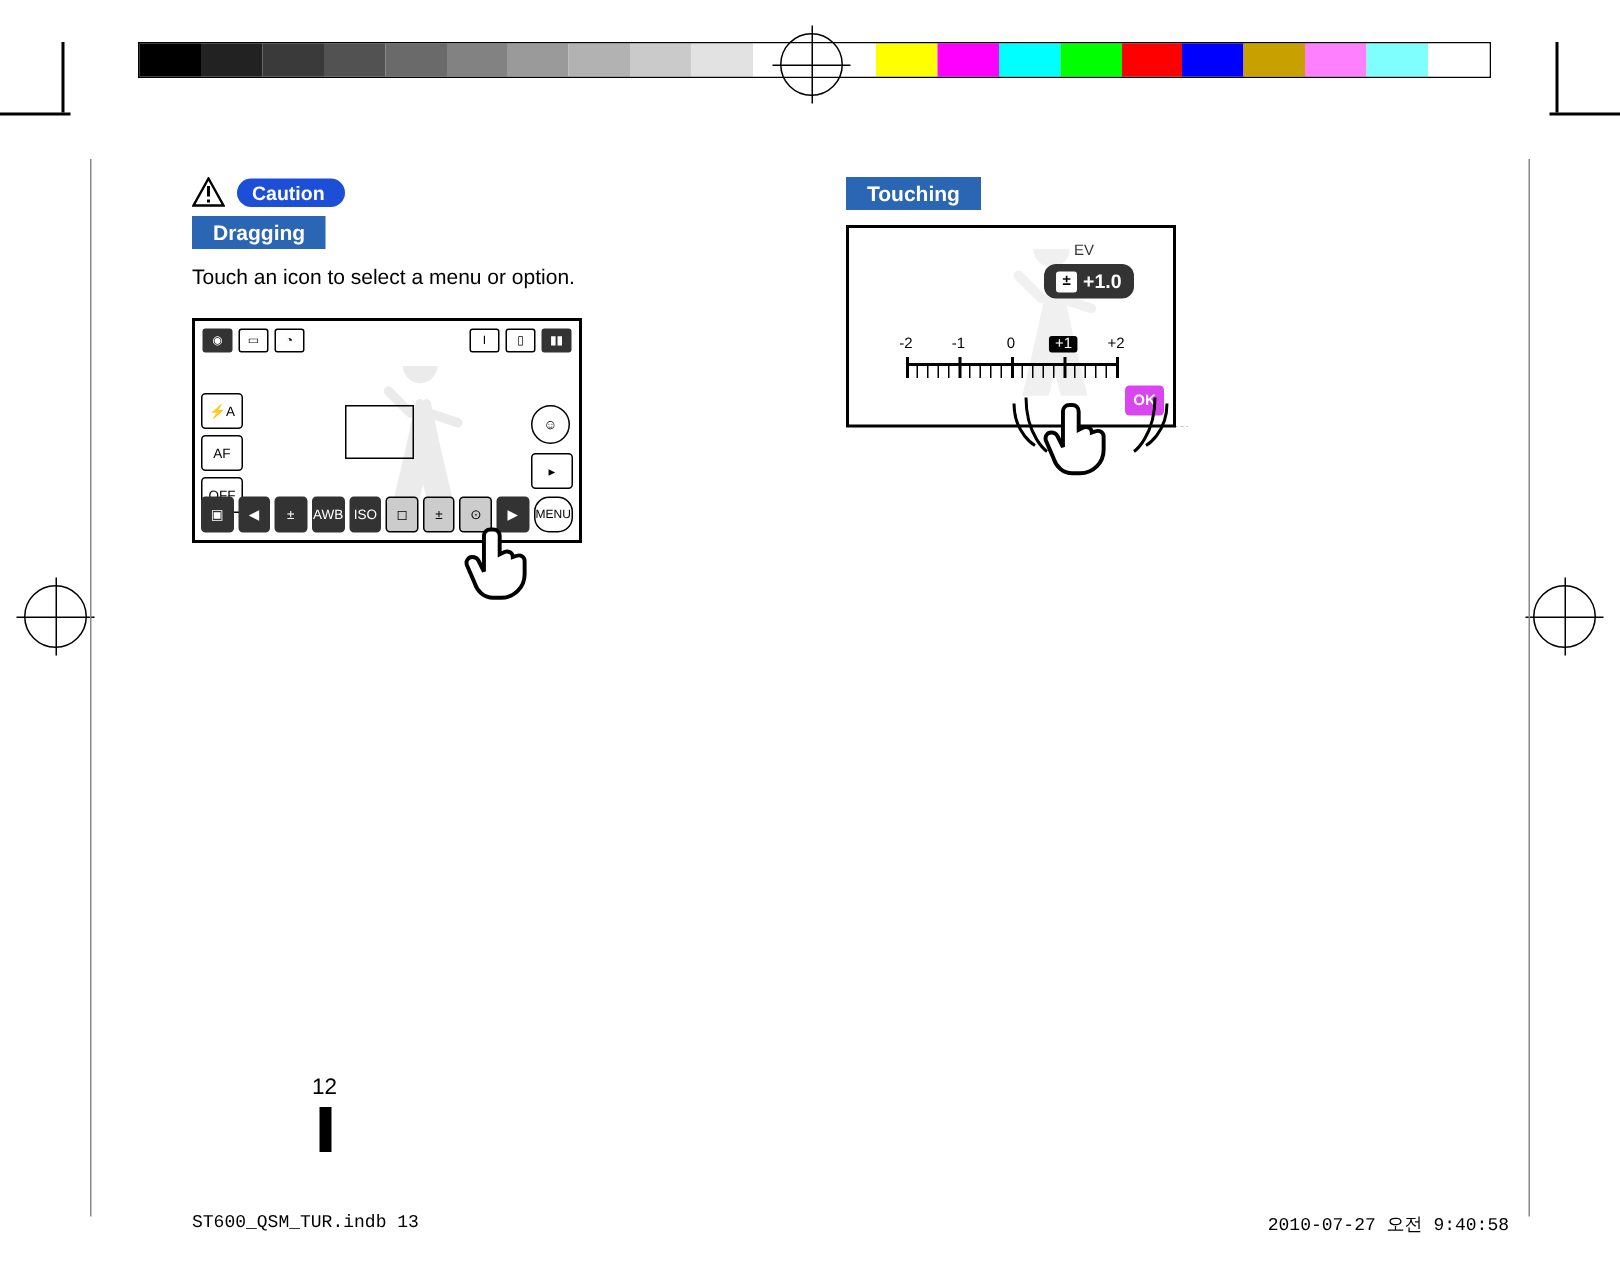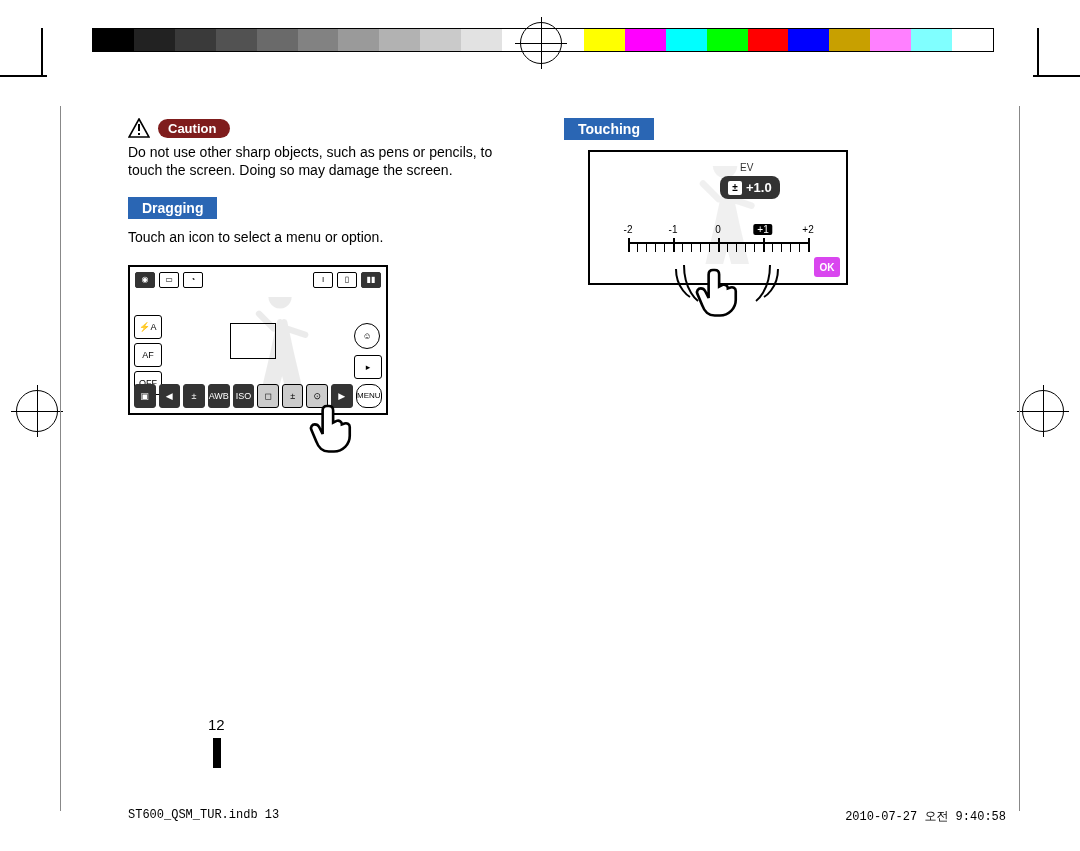--- a/index.html
+++ b/index.html
@@ -68,21 +68,21 @@
   }
 
   .cols {
     display: flex;
     gap: 48px;
   }
   .col { flex: 1; }
 
   .caution-row { display: flex; align-items: center; gap: 8px; margin-bottom: 6px; }
   .caution-label {
-    background: #7f1d1d; color: #fff; font-weight: bold;
+    background: #1d4ed8; color: #fff; font-weight: bold;
     font-size: 13px; padding: 2px 14px 2px 10px;
     border-radius: 10px;
   }
   .caution-icon svg { display:block; }
 
   .bodytext { font-size: 14px; line-height: 1.25; margin: 0 0 18px 0; }
 
   .section-label {
     display: inline-block;
     background: #2a66b4;
@@ -137,21 +137,21 @@
   .bottombar .pill.ghost { background:#ccc; }
   .bottombar .menu { width:30px; height:22px; border:1px solid #000; border-radius:10px; font-size:8px; display:flex; align-items:center; justify-content:center; margin-left:auto; }
 
   
   .hand { position:absolute; width:56px; height:56px; }
   .hand svg { width:100%; height:100%; }
   .fig1-wrap { position:relative; width:260px; }
   .fig1-hand { bottom:-40px; left:178px; position:absolute; }
 
   
-  .fig2 { width: 260px; height: 135px; margin-left: 24px; }
+  .fig2 { width: 220px; height: 135px; }
   .ev-bubble {
     position:absolute; left:130px; top:24px;
     background:#333; color:#fff; font-weight:bold; font-size:13px;
     padding:4px 8px; border-radius:8px;
     display:flex; align-items:center; gap:4px;
   }
   .ev-bubble .sq { width:14px; height:14px; background:#fff; color:#000; font-size:10px; display:flex; align-items:center; justify-content:center; border-radius:2px; font-weight:bold;}
   .ev-caption { position:absolute; left:150px; top:10px; font-size:10px; color:#333; }
   .scale {
     position:absolute; left:38px; right:38px; top:76px; height:30px;
@@ -229,21 +229,20 @@
       <div class="caution-row">
         <span class="caution-icon">
           <svg width="22" height="20" viewBox="0 0 22 20">
             <path d="M11 1 L21 19 L1 19 Z" fill="none" stroke="#000" stroke-width="1.6"></path>
             <rect x="10" y="6" width="2" height="7" fill="#000"></rect>
             <rect x="10" y="15" width="2" height="2" fill="#000"></rect>
           </svg>
         </span>
         <span class="caution-label">Caution</span>
       </div>
-      <p class="bodytext">Do not use other sharp objects, such as pens or pencils, to touch the screen. Doing so may damage the screen.</p>
 
       <div class="section-label">Dragging</div>
       <p class="bodytext">Touch an icon to select a menu or option.</p>
 
       <div class="fig1-wrap">
         <div class="fig fig1">
           <div class="statusbar">
             <div class="grp">
               <span class="mini-icon dark">◉</span>
               <span class="mini-icon">▭</span>

